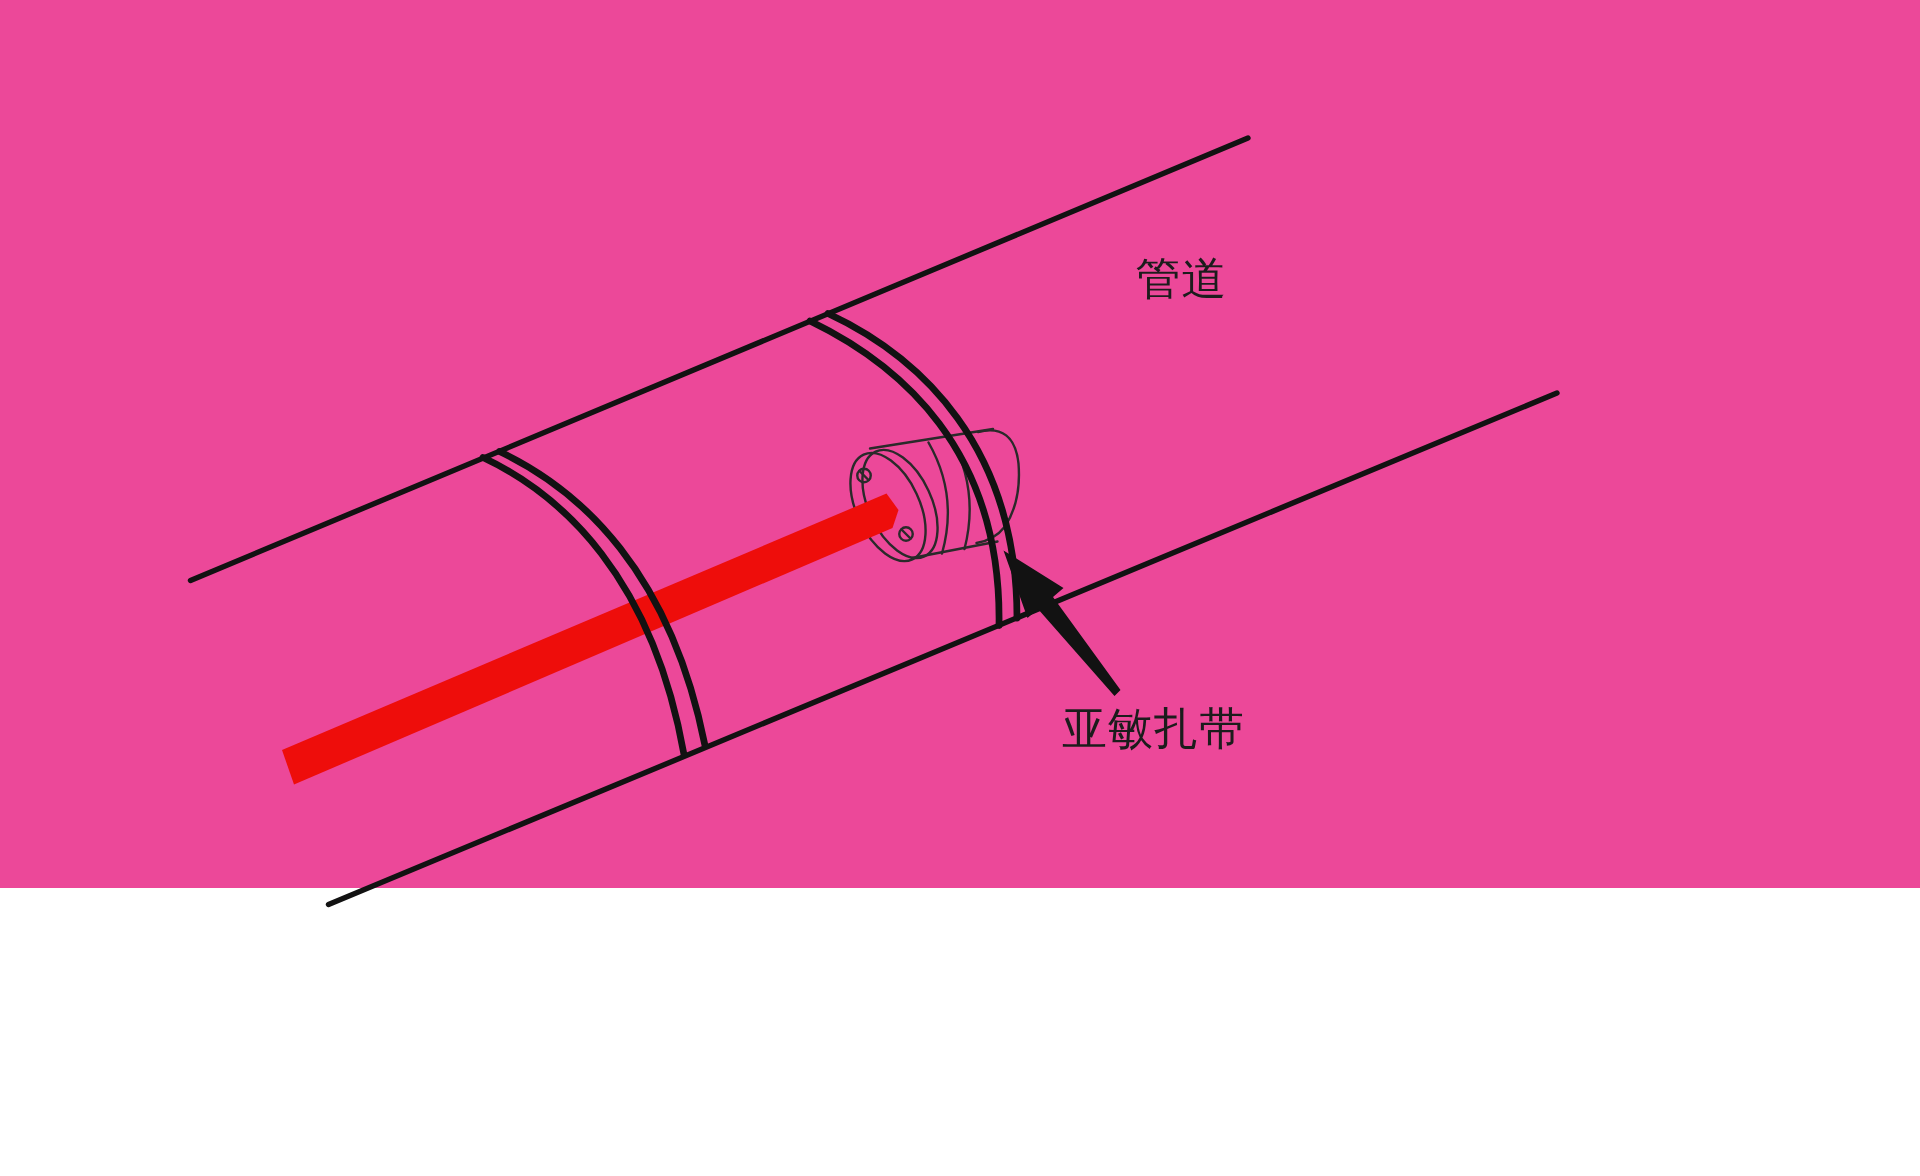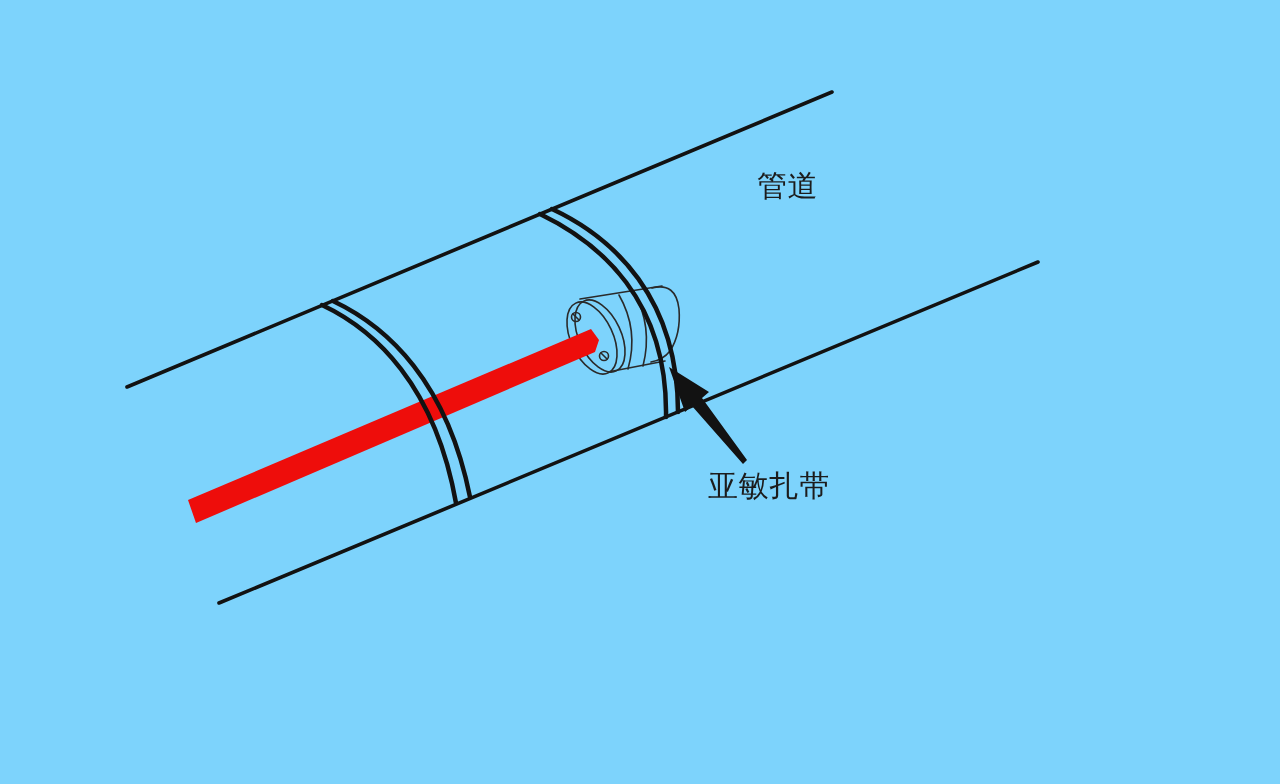--- a/index.html
+++ b/index.html
@@ -7,22 +7,22 @@
     padding: 0;
     background: #ffffff;
     width: 1280px;
     height: 784px;
     overflow: hidden;
     font-family: "Liberation Sans", sans-serif;
   }
   .canvas-wrap {
     position: relative;
     width: 1280px;
-    height: 784px;
-    background: #7dd3fc;
+    height: 592px;
+    background: #ec4899;
   }
   svg { display: block; }
   text.diagram-label {
     font-family: "Liberation Sans", "DejaVu Sans", sans-serif;
     font-size: 30px;
     letter-spacing: 0.5px;
   }
 </style>
 </head>
 <body>

